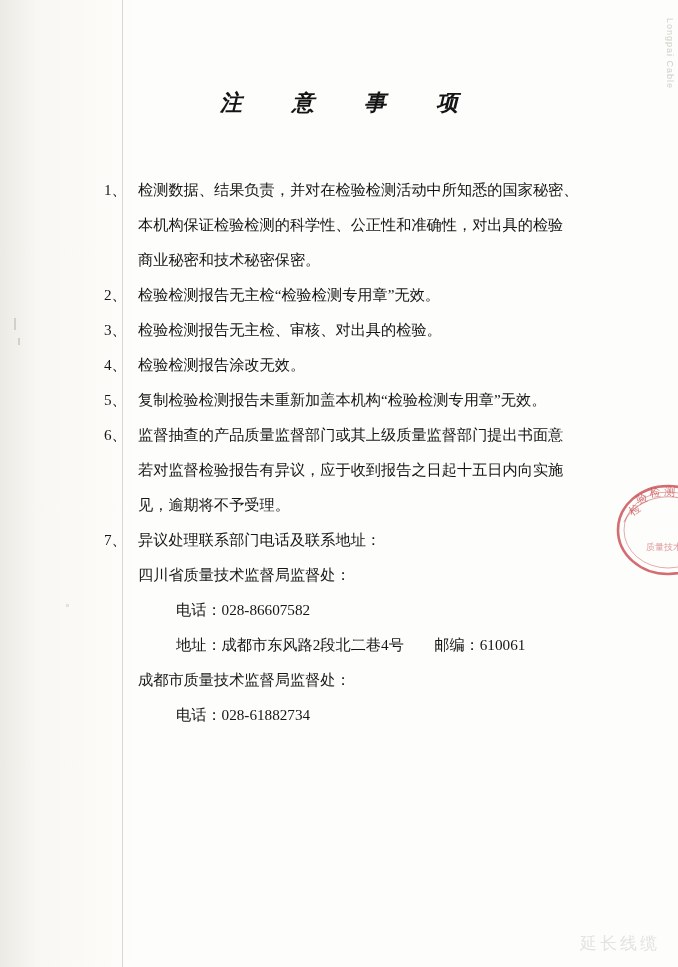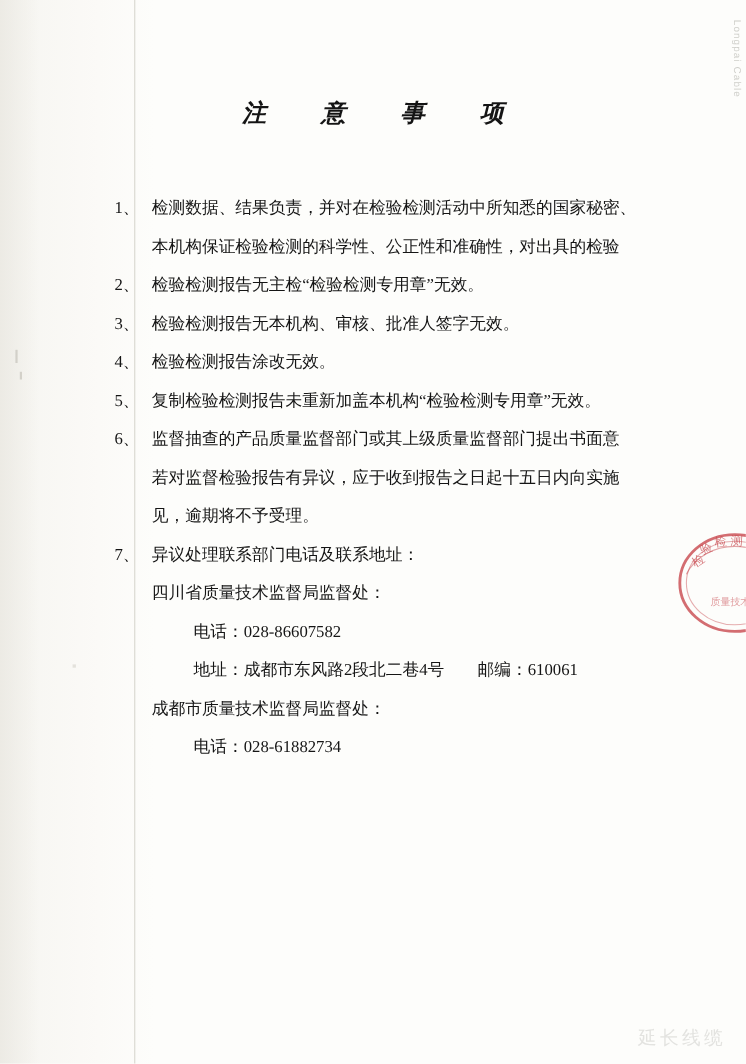--- a/index.html
+++ b/index.html
@@ -141,34 +141,35 @@
 
   <div class="doc-title">注　意　事　项</div>
 
   <div class="content">
 
     <div class="item">
       <div class="item-num">1、</div>
       <div class="item-body">
         <p>检测数据、结果负责，并对在检验检测活动中所知悉的国家秘密、</p>
         <p>本机构保证检验检测的科学性、公正性和准确性，对出具的检验</p>
+        <p>商业秘密和技术秘密保密。</p>
       </div>
     </div>
 
     <div class="item">
       <div class="item-num">2、</div>
       <div class="item-body">
         <p>检验检测报告无主检“检验检测专用章”无效。</p>
       </div>
     </div>
 
     <div class="item">
       <div class="item-num">3、</div>
       <div class="item-body">
-        <p>检验检测报告无本机构、审核、批准人签字无效。</p>
+        <p>检验检测报告无主检、审核、对出具的检验。</p>
       </div>
     </div>
 
     <div class="item">
       <div class="item-num">4、</div>
       <div class="item-body">
         <p>检验检测报告涂改无效。</p>
       </div>
     </div>
 

